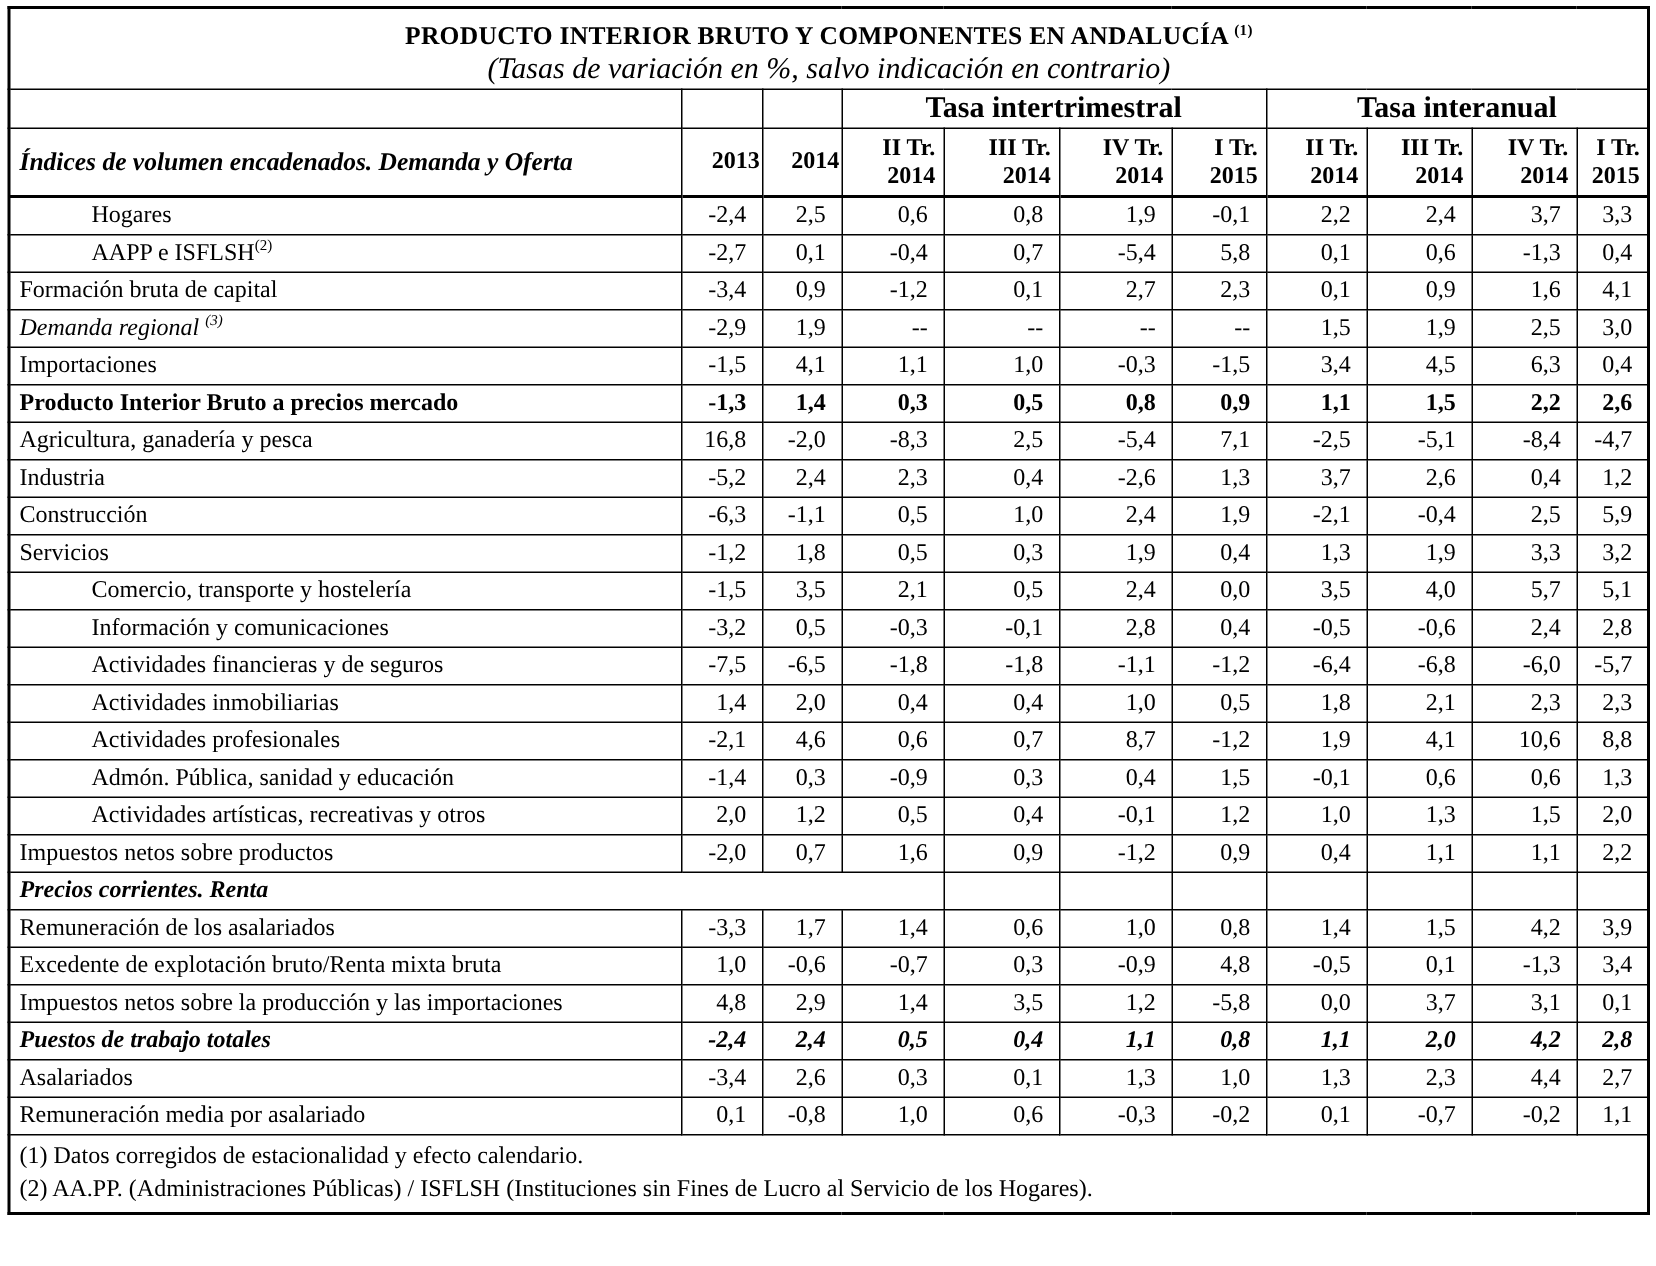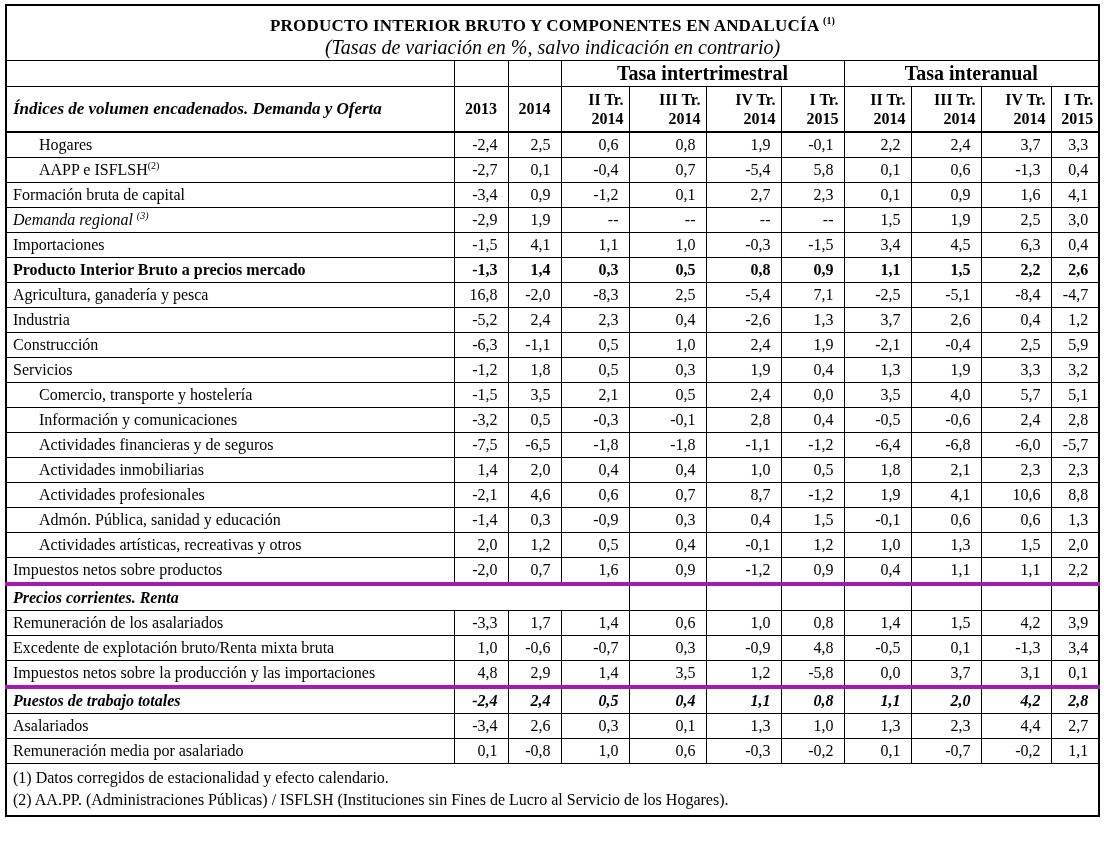--- a/index.html
+++ b/index.html
@@ -56,33 +56,33 @@
   }
   
   #col-header-row th { border-bottom: 2px solid #000; height: 42px; }
   .corner-h {
     text-align: left;
     font-weight: bold;
     font-style: italic;
     padding-left: 6px;
     font-size: 17px;
   }
-  .year-h { text-align: center; font-weight: bold; }
+  .year-h { text-align: right; font-weight: bold; }
   .qtr-h { text-align: right; padding-right: 5px; font-weight: bold; }
   .qtr-h div { line-height: 19px; }
   
   td.lbl { text-align: left; padding-left: 6px; height: 22px; line-height: 20px; }
-  td.lbl.ind { padding-left: 32px; }
+  td.lbl.ind { padding-left: 54px; }
   td.num { text-align: right; padding-right: 10px; height: 22px; line-height: 20px; }
   td.lbl sup { font-size: 10px; line-height: 0; }
   .ls-italic { font-style: italic; }
   .ls-bold-italic { font-weight: bold; font-style: italic; }
   tr.rs-bold td { font-weight: bold; }
   tr.rs-bold-italic td { font-weight: bold; font-style: italic; }
-  tr.thick-top td { border-top: 4px solid #a21caf; }
+  tr.thick-top td { border-top: 1px solid #a21caf; }
   
   .fn-cell { padding: 3px 8px 4px 6px; white-space: normal; }
   .fn-line { font-size: 16px; line-height: 22px; }
 </style>
 </head>
 <body>
 
 <table class="main">
   <colgroup>
     <col style="width:448px">

